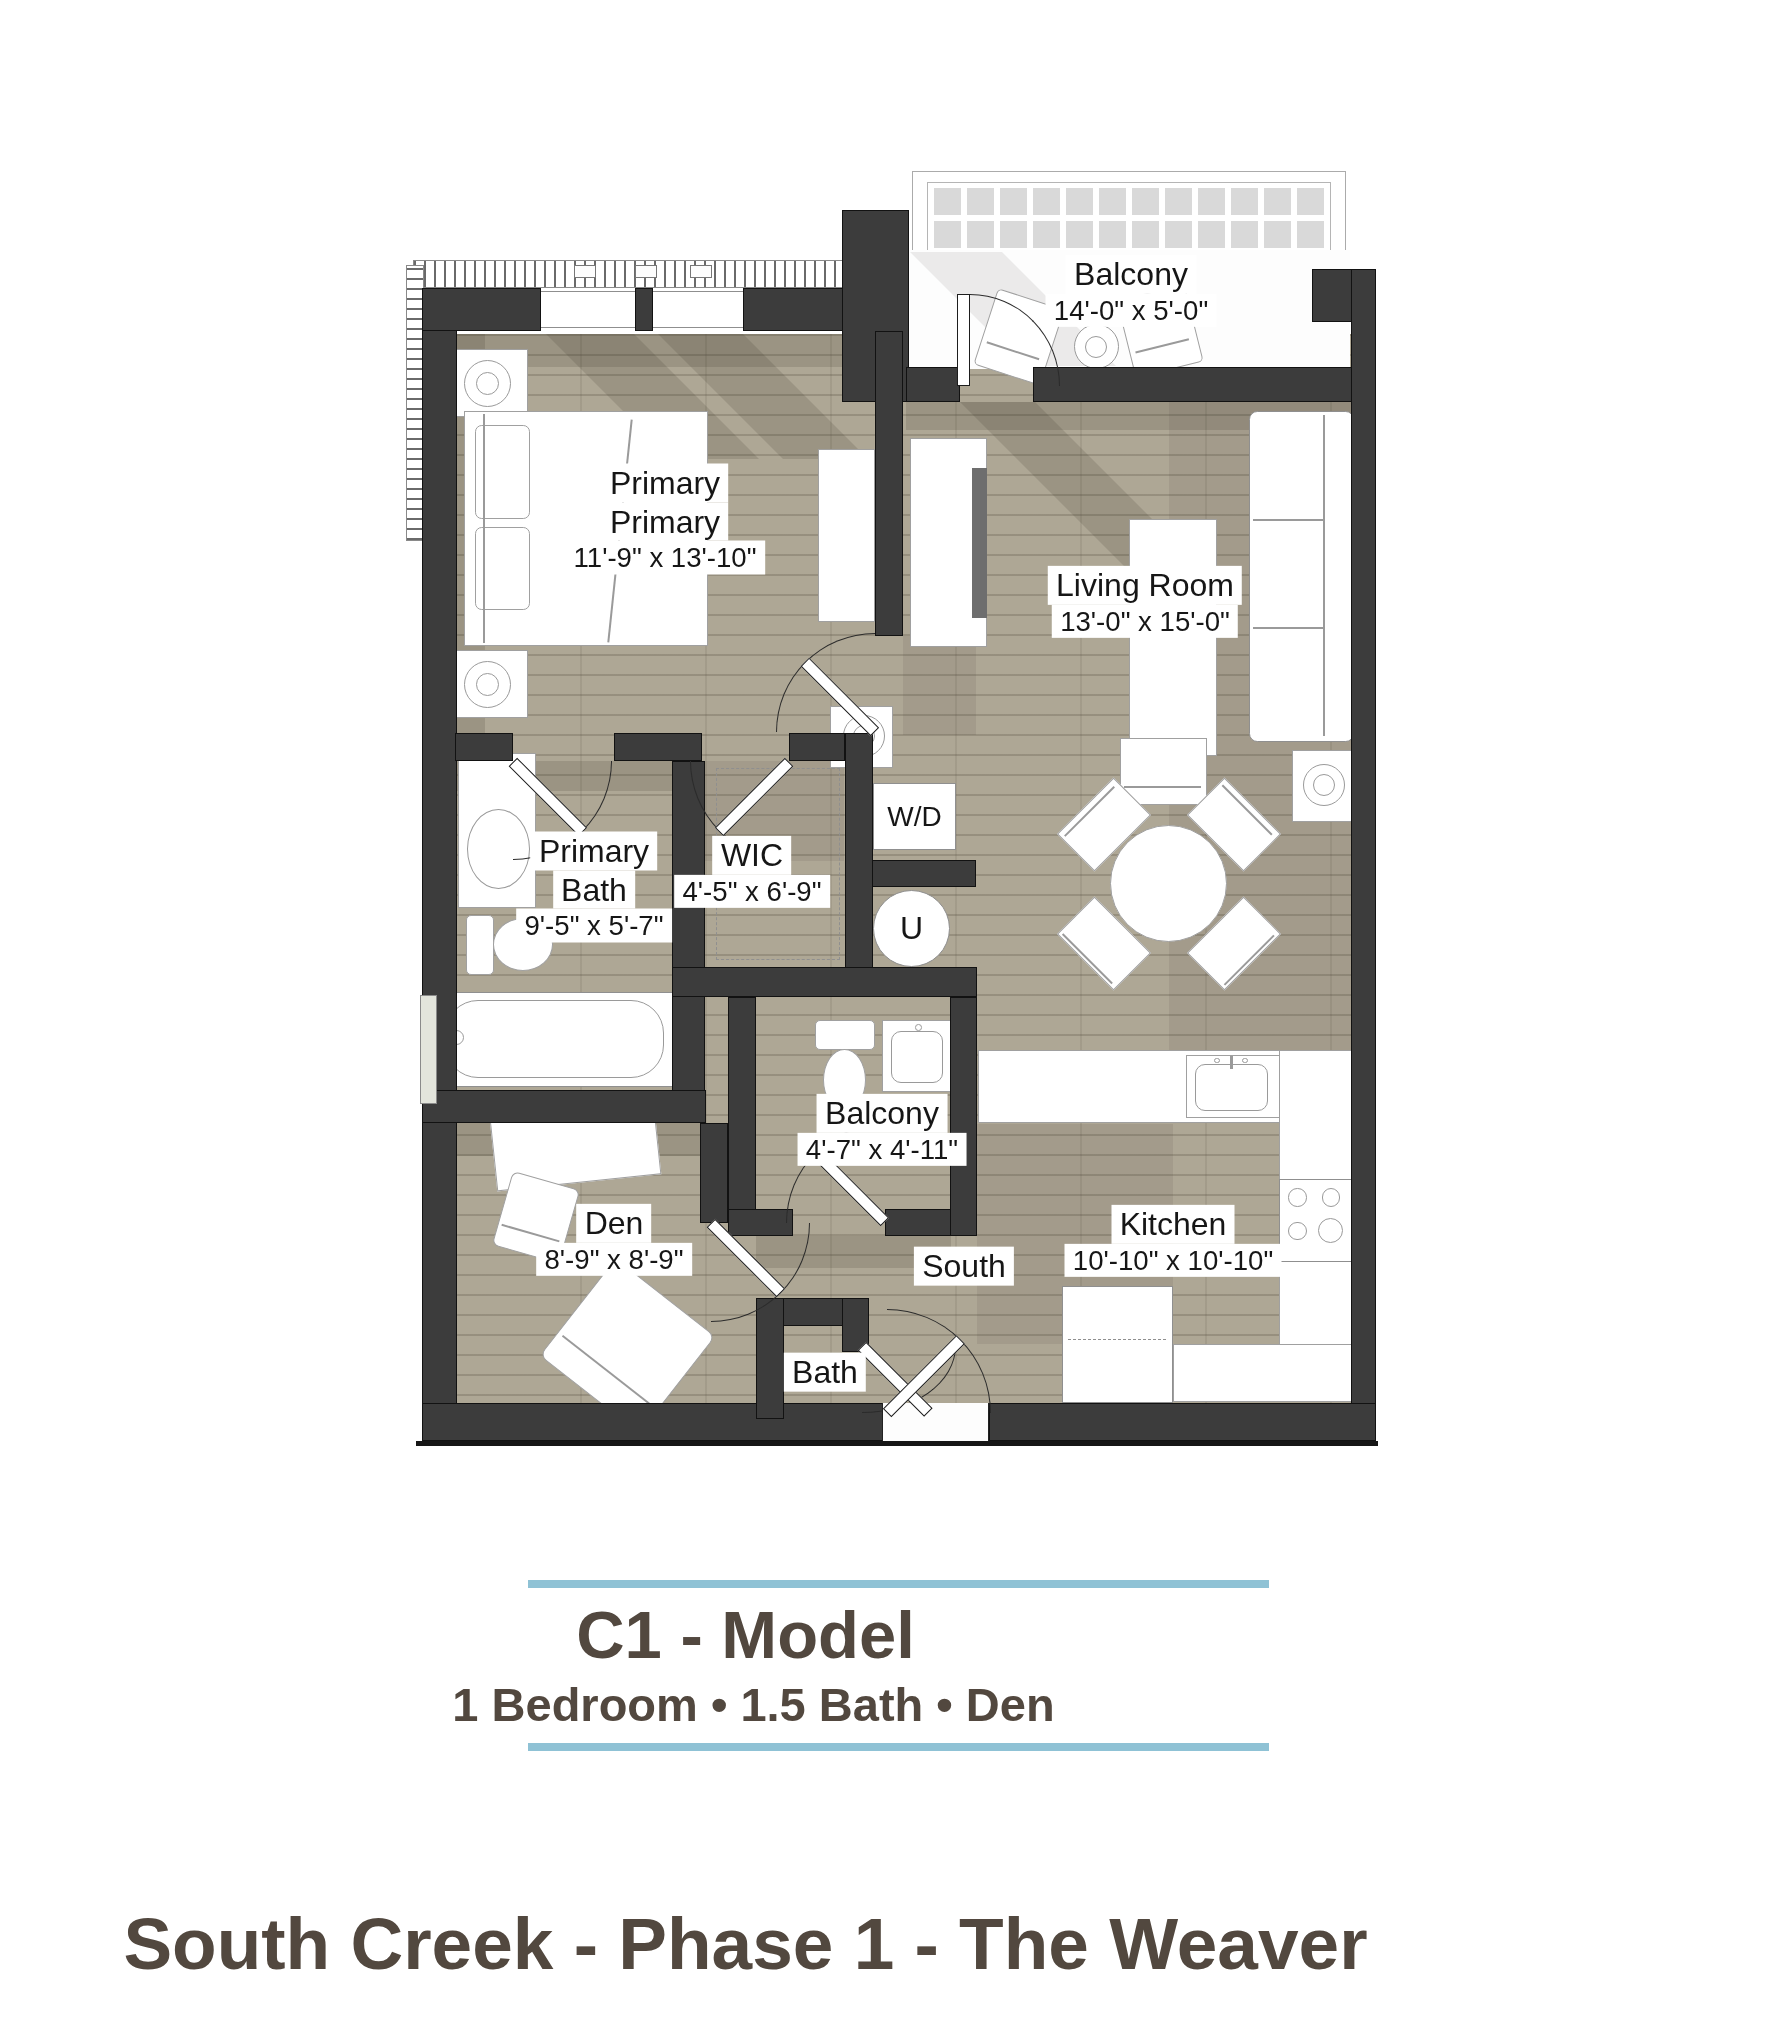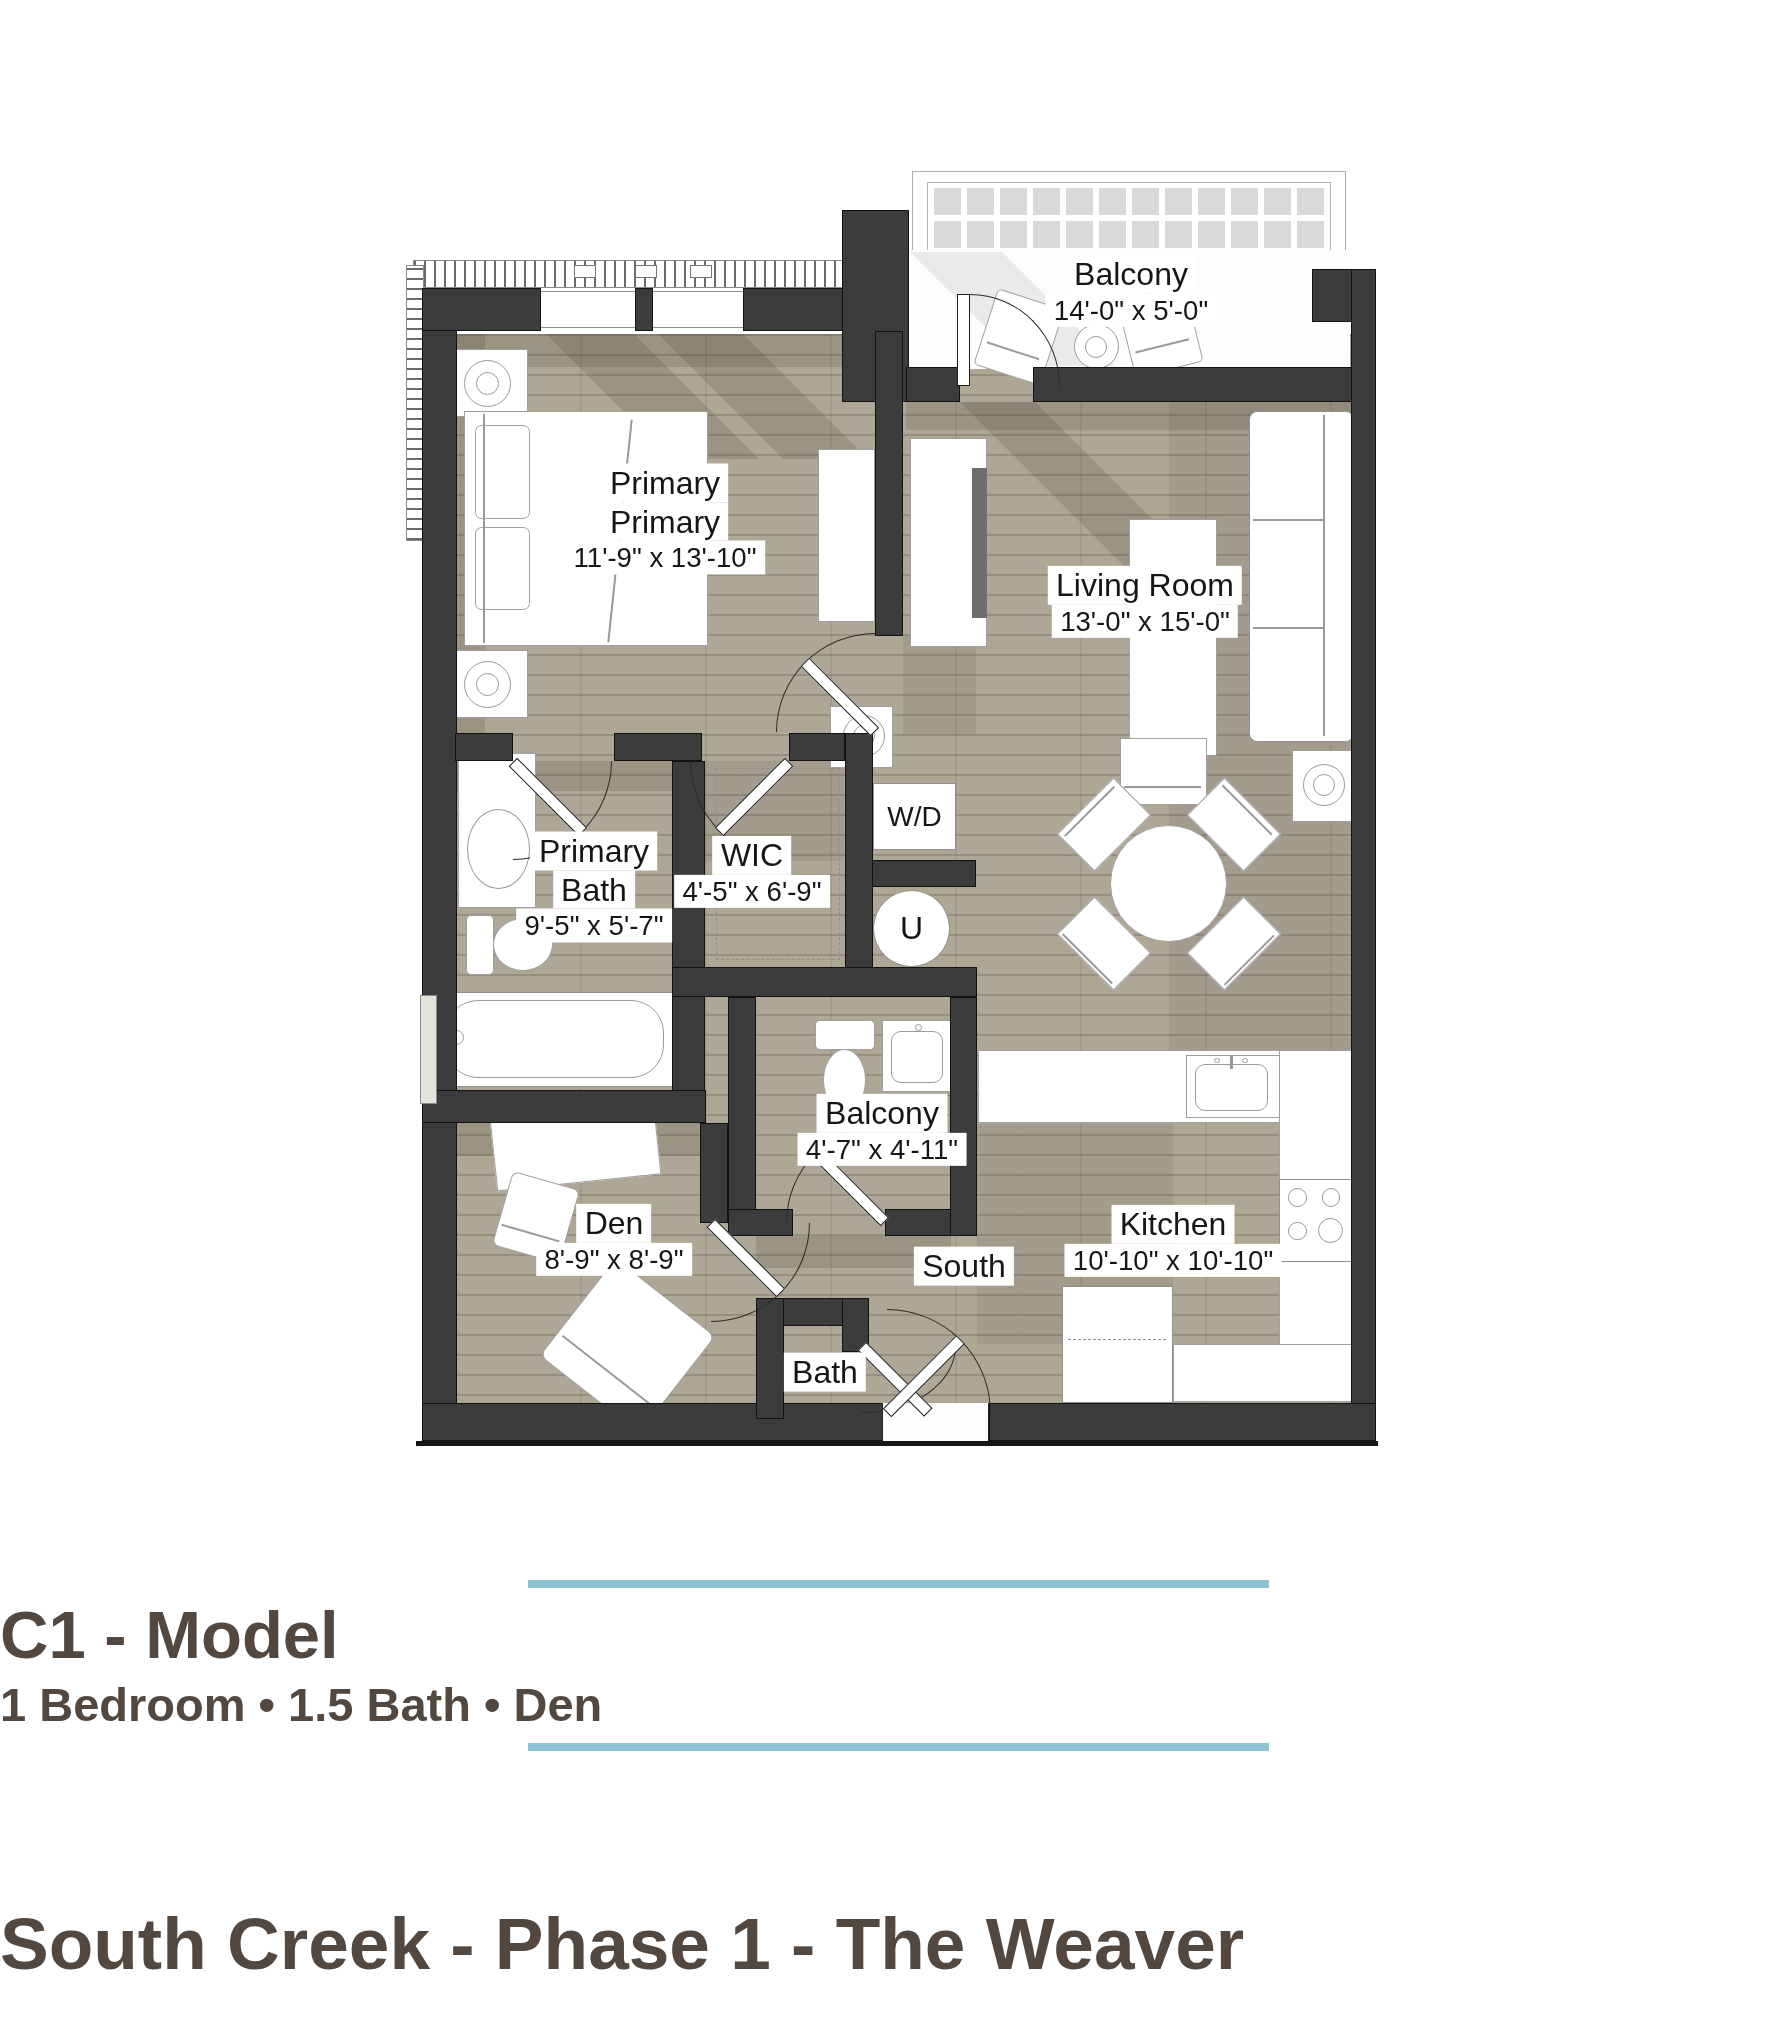--- a/index.html
+++ b/index.html
@@ -30,21 +30,21 @@
                             repeating-linear-gradient(90deg,#fff 0 5.8px,transparent 5.8px 33px);
            border:0.8px solid #b5b5b5;box-sizing:border-box;z-index:2;}
   .frame{position:absolute;border:1.7px solid #ababab;box-sizing:border-box;z-index:1;background:#fff;}
   .rlabel{position:absolute;transform:translate(-50%,-50%);display:flex;flex-direction:column;
           align-items:center;z-index:30;}
   .rlabel span{background:#fff;padding:0.8px 8.3px;font-size:32px;color:#161616;white-space:nowrap;line-height:1.16;}
   .rlabel .dims{font-size:27.6px;}
   .appl-text{display:flex;align-items:center;justify-content:center;font-size:28px;color:#161616;z-index:8;}
   .tvbar{position:absolute;background:#6e6e6e;z-index:7;}
   .cline{position:absolute;background:#9a9a9a;z-index:7;}
-  .footer-title{position:absolute;left:0;width:1475px;text-align:left;color:#52483f;font-weight:700;}
+  .footer-title{position:absolute;left:0;width:1475px;text-align:center;color:#52483f;font-weight:700;padding-left:8px;}
   .rule{position:absolute;background:#8fc2d5;z-index:2;}
 </style>
 </head>
 <body>
 
 <div id="canvas">
 
   <div class="floor" style="left:455px;top:334px;width:898px;height:1077px;"></div>
 
   <div class="shade" style="left:455px;top:334px;width:420px;height:33px;"></div>
@@ -279,18 +279,18 @@
   </div>
   <div class="rlabel" style="left:964px;top:1266px;">
     <span>South</span>
   </div>
   <div class="rlabel" style="left:825px;top:1372px;">
     <span>Bath</span>
   </div>
 
   <div class="rule" style="left:528px;top:1580px;width:741px;height:7.5px;"></div>
   <div class="footer-title" style="top:1593px;font-size:67px;line-height:83px;">C1 - Model</div>
-  <div class="footer-title" style="top:1678px;font-size:47px;line-height:53px;">1 Bedroom • 1.5 Bath • Den</div>
+  <div class="footer-title" style="top:1678px;font-size:47px;line-height:53px;margin-left:8px;">1 Bedroom • 1.5 Bath • Den</div>
   <div class="rule" style="left:528px;top:1743px;width:741px;height:7.5px;"></div>
   <div class="footer-title" style="top:1898px;font-size:73px;line-height:92px;">South Creek - Phase 1 - The Weaver</div>
 
 </div>
 
 
 </body></html>

